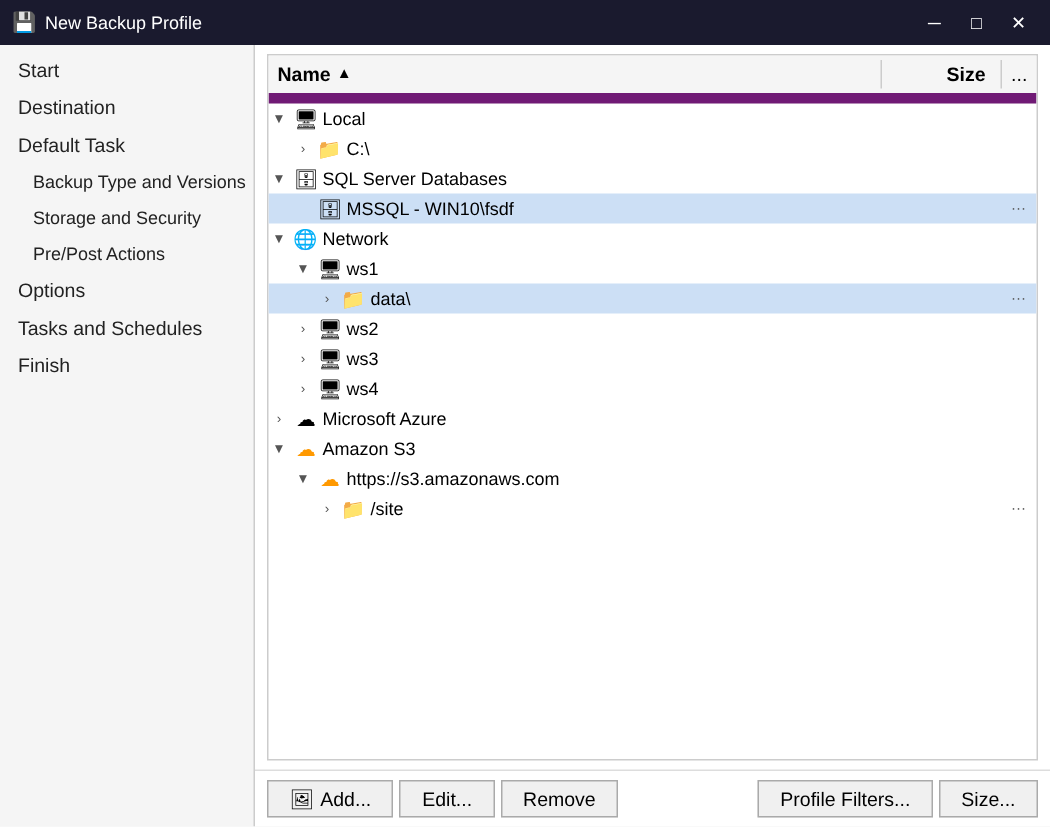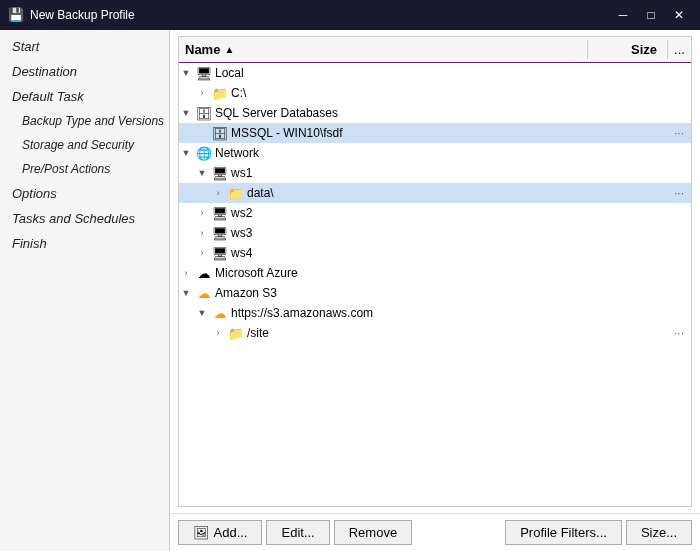--- a/index.html
+++ b/index.html
@@ -35,21 +35,20 @@
       border-right: 1px solid #ccc;
       display: flex;
       flex-direction: column;
       padding-top: 4px;
     }
     .sidebar-item {
       padding: 5px 12px;
       cursor: pointer;
       color: #222;
       white-space: nowrap;
-      font-style: italic;
     }
     .sidebar-item.active { background: #2255a4; color: white; }
     .sidebar-item.sub { padding-left: 22px; font-size: 12px; }
 
     
     .content {
       flex: 1;
       display: flex;
       flex-direction: column;
       background: white;
@@ -79,21 +78,21 @@
       flex: 1;
       border: 1px solid #ccc;
       margin: 6px 8px;
       overflow-y: auto;
       background: white;
     }
 
     .tree-header {
       display: flex;
       background: #f5f5f5;
-      border-bottom: 1px solid #701a75;
+      border-bottom: 7px solid #701a75;
       padding: 3px 0;
     }
     .tree-header-name {
       flex: 1;
       padding: 2px 6px;
       font-weight: 600;
       font-size: 12px;
       display: flex;
       align-items: center;
       gap: 4px;

